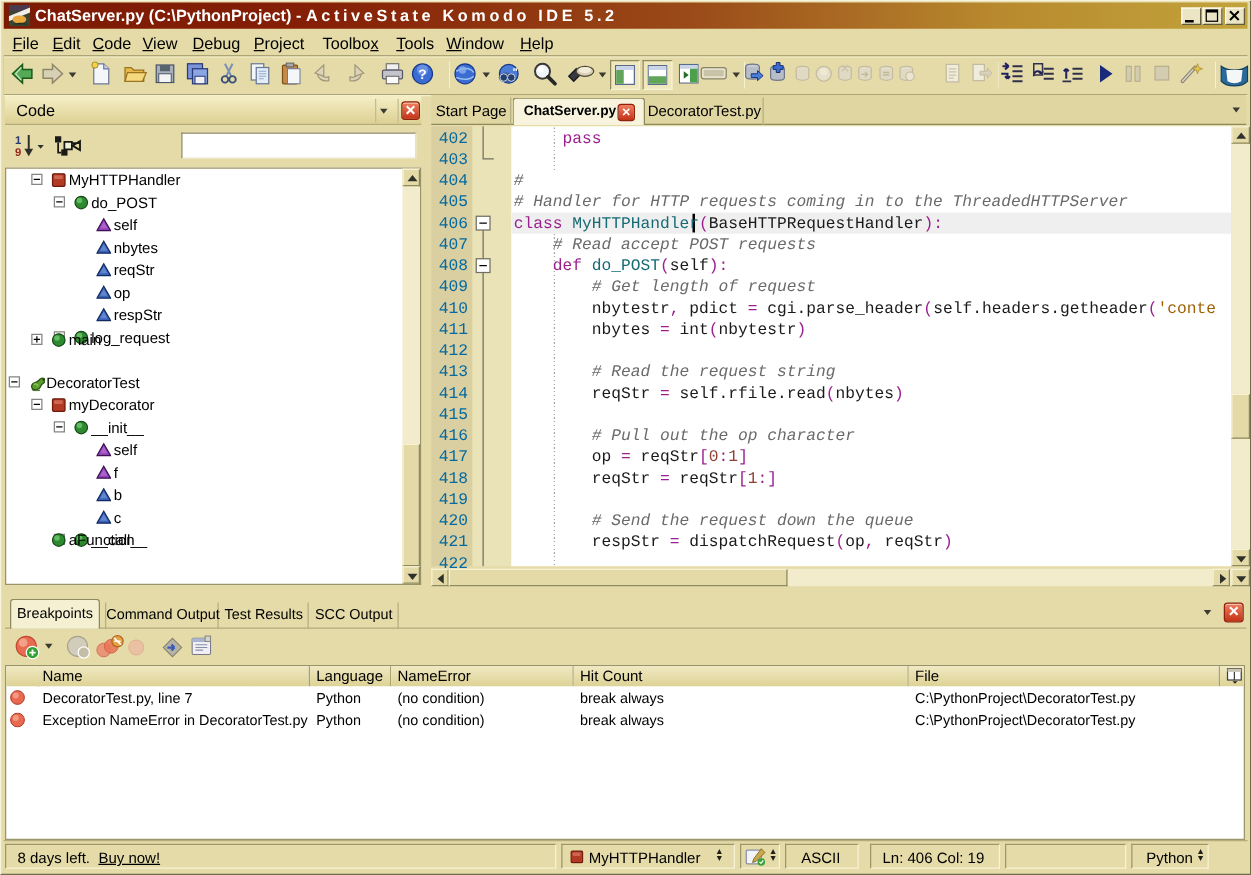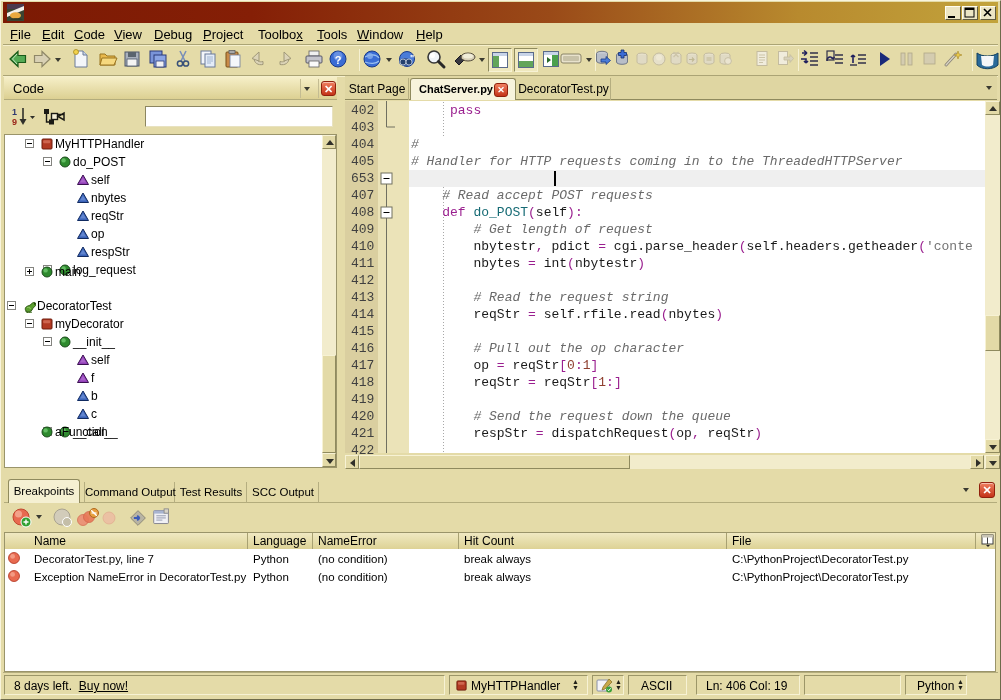--- a/index.html
+++ b/index.html
@@ -44,26 +44,26 @@
   .expander b { position:absolute; left:3px; top:1px; width:1px; height:5px; background:#000; }
 
   
   #editor { left:345px; top:76px; width:652px; height:392px; }
   #tabbar { position:absolute; left:0; top:0; width:652px; height:24px; background:#DFD6A2; border-bottom:1px solid #8F8A5E; }
   .etab { position:absolute; top:2px; height:22px; font-size:12px; color:#000; }
   #gutter { position:absolute; left:0; top:25px; width:33px; height:352px; background:#DACFA0; }
   #foldcol { position:absolute; left:33px; top:25px; width:31px; height:352px; background:#EBE3B8; }
   #codearea { position:absolute; left:64px; top:25px; width:576px; height:352px; background:#fff; overflow:hidden; }
   .cl { position:absolute; left:2px; height:17px; font:13px/17px "Liberation Mono", monospace; white-space:pre; color:#1A1A1A; }
-  .gn { position:absolute; left:6px; height:17px; font:13px/17px "Liberation Mono", monospace; color:#404040; }
+  .gn { position:absolute; left:6px; height:17px; font:13px/17px "Liberation Mono", monospace; color:#0369a1; }
   .kw { color:#9A1F8F; }
   .cls { color:#156A74; }
   .com { color:#6A6A6A; font-style:italic; }
   .op { color:#9A1F8F; }
-  .str { color:#737373; }
+  .str { color:#a16207; }
   .num { color:#8F4030; }
 
   
   .sbtn { position:absolute; background:#E3DAA7; border:1px solid; border-color:#F7F2D4 #8F8A5E #8F8A5E #F7F2D4; }
   .sthumb { position:absolute; background:#E3DAA7; border:1px solid; border-color:#F7F2D4 #8F8A5E #8F8A5E #F7F2D4; }
   .arr { position:absolute; width:0; height:0; }
 
   
   #bottompanel { left:4px; top:477px; width:993px; height:196px; }
   .btab { position:absolute; font-size:11.5px; color:#000; white-space:nowrap; }
@@ -84,20 +84,21 @@
 <div class="abs" style="left:0;top:0;width:1001px;height:700px;border:1px solid #F8F4DC;border-right-color:#6E6A4A;border-bottom-color:#6E6A4A;"></div>
 
 <div id="titlebar" class="abs">
   <svg class="abs" style="left:4px;top:2px" width="17" height="17" viewBox="0 0 17 17">
     <rect x="0" y="0" width="17" height="17" fill="#3A4432"></rect>
     <rect x="0" y="0" width="17" height="5" fill="#4A3A4E"></rect>
     <path d="M0 9 L17 2 L17 6 L0 13 Z" fill="#F2EFE8"></path>
     <ellipse cx="8.5" cy="11.5" rx="5.5" ry="3.2" fill="#E8A83E"></ellipse>
     <path d="M3 15.5 C8 13.5 12 14 16 15.5 Z" fill="#26301E"></path>
   </svg>
+  <span class="ttext">ChatServer.py (C:\PythonProject) - <span style="letter-spacing:2.9px">ActiveState Komodo IDE 5.2</span></span>
   <div class="winbtn" style="left:942px;">
       <svg width="14" height="12" viewBox="0 0 14 12">
         <rect x="2" y="9" width="7" height="2" fill="#000"></rect>
       </svg>
     </div>
   <div class="winbtn" style="left:959px;">
       <svg width="14" height="12" viewBox="0 0 14 12">
         <rect x="2" y="1" width="9" height="9" fill="none" stroke="#000" stroke-width="1"></rect>
         <rect x="2" y="1" width="9" height="2" fill="#000"></rect>
       </svg>
@@ -528,21 +529,21 @@
       <span style="position:absolute;left:83px;top:4px;width:14px;height:14px;border-radius:3px;background:linear-gradient(#F08060,#C43318);border:1px solid #90200C;color:#fff;font-size:9px;font-weight:bold;text-align:center;line-height:13px;">✕</span>
     </div>
     <div class="etab" style="left:172px;width:94px;text-align:center;line-height:22px;border-right:1px solid #B5AE80;">DecoratorTest.py</div>
     <span class="dd" style="left:641px;top:10px"></span>
   </div>
   <div id="gutter">
     <div class="gn" style="top:1px">402</div>
     <div class="gn" style="top:18px">403</div>
     <div class="gn" style="top:35px">404</div>
     <div class="gn" style="top:52px">405</div>
-    <div class="gn" style="top:69px">653</div>
+    <div class="gn" style="top:69px">406</div>
     <div class="gn" style="top:86px">407</div>
     <div class="gn" style="top:103px">408</div>
     <div class="gn" style="top:120px">409</div>
     <div class="gn" style="top:137px">410</div>
     <div class="gn" style="top:154px">411</div>
     <div class="gn" style="top:171px">412</div>
     <div class="gn" style="top:188px">413</div>
     <div class="gn" style="top:205px">414</div>
     <div class="gn" style="top:222px">415</div>
     <div class="gn" style="top:239px">416</div>
@@ -565,20 +566,21 @@
     </svg>
   </div>
   <div id="codearea">
     <div class="abs" style="left:0;top:69px;width:576px;height:17px;background:#EFEFEF;"></div>
     <div class="abs" style="left:34px;top:1px;width:1px;height:34px;background:repeating-linear-gradient(#A8A8A8 0 1px, transparent 1px 3px);"></div>
     <div class="abs" style="left:34px;top:86px;width:1px;height:266px;background:repeating-linear-gradient(#A8A8A8 0 1px, transparent 1px 3px);"></div>
     <div class="abs" style="left:145px;top:70px;width:2px;height:15px;background:#000;"></div>
     <div class="cl" style="top:1px">     <span class="kw">pass</span></div>
     <div class="cl" style="top:35px"><span class="com">#</span></div>
     <div class="cl" style="top:52px"><span class="com"># Handler for HTTP requests coming in to the ThreadedHTTPServer</span></div>
+    <div class="cl" style="top:69px"><span class="kw">class</span> <span class="cls">MyHTTPHandler</span><span class="op">(</span>BaseHTTPRequestHandler<span class="op">):</span></div>
     <div class="cl" style="top:86px">    <span class="com"># Read accept POST requests</span></div>
     <div class="cl" style="top:103px">    <span class="kw">def</span> <span class="cls">do_POST</span><span class="op">(</span>self<span class="op">):</span></div>
     <div class="cl" style="top:120px">        <span class="com"># Get length of request</span></div>
     <div class="cl" style="top:137px">        nbytestr<span class="op">,</span> pdict <span class="op">=</span> cgi.parse_header<span class="op">(</span>self.headers.getheader<span class="op">(</span><span class="str">'conte</span></div>
     <div class="cl" style="top:154px">        nbytes <span class="op">=</span> int<span class="op">(</span>nbytestr<span class="op">)</span></div>
     <div class="cl" style="top:188px">        <span class="com"># Read the request string</span></div>
     <div class="cl" style="top:205px">        reqStr <span class="op">=</span> self.rfile.read<span class="op">(</span>nbytes<span class="op">)</span></div>
     <div class="cl" style="top:239px">        <span class="com"># Pull out the op character</span></div>
     <div class="cl" style="top:256px">        op <span class="op">=</span> reqStr<span class="op">[</span><span class="num">0</span><span class="op">:</span><span class="num">1</span><span class="op">]</span></div>
     <div class="cl" style="top:273px">        reqStr <span class="op">=</span> reqStr<span class="op">[</span><span class="num">1</span><span class="op">:]</span></div>

